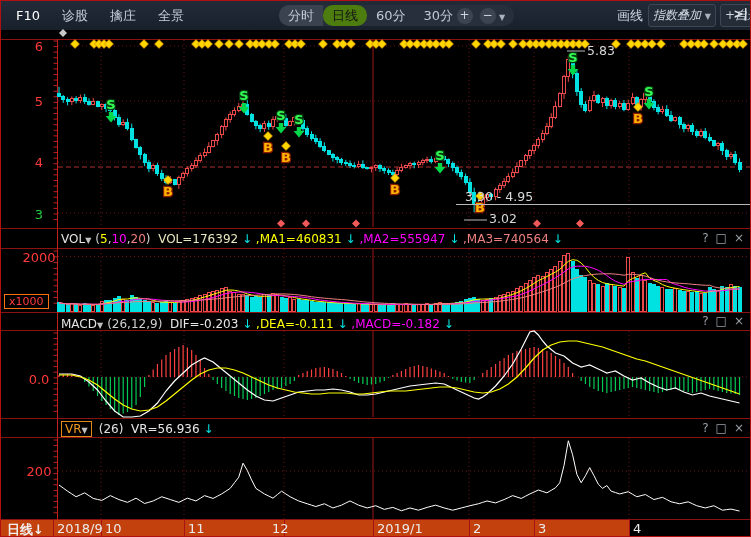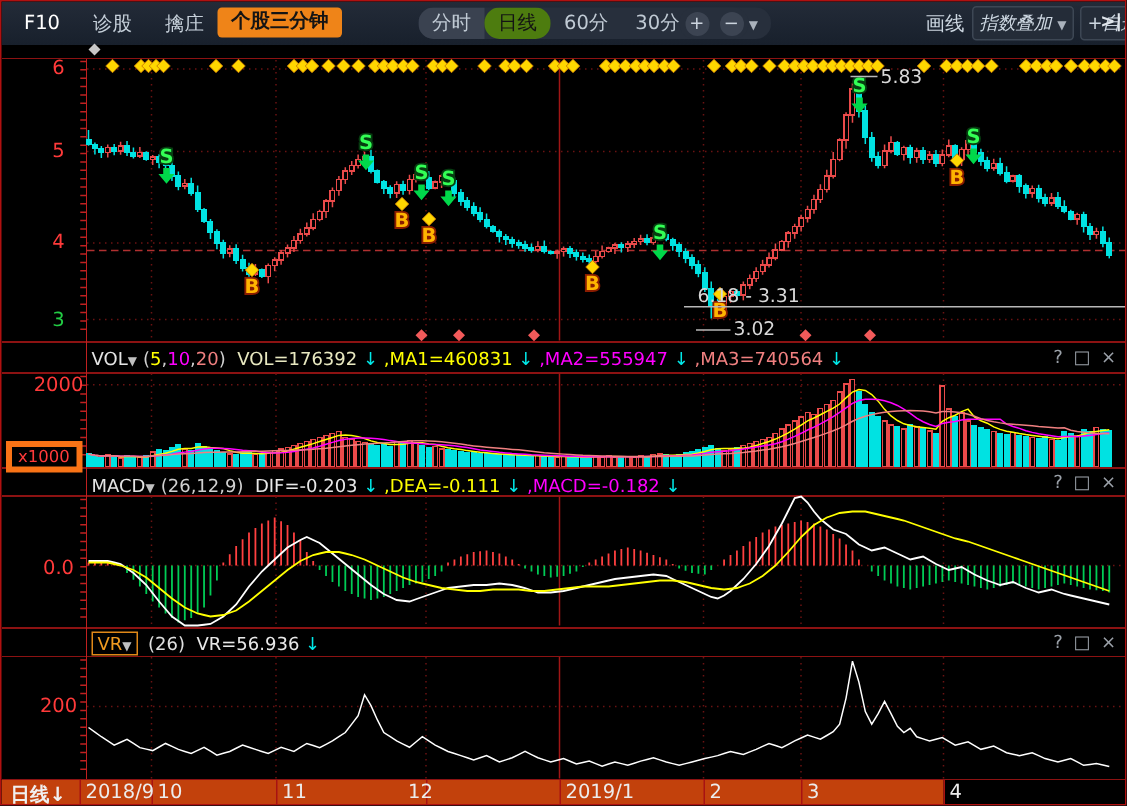--- a/index.html
+++ b/index.html
@@ -38,21 +38,21 @@
                align-items:center;font-size:12px;z-index:2;}
   #vol-header{top:229px;}  #macd-header{top:312px;align-items:flex-end;}  #vr-header{top:419px;}
   .ph-body{margin-left:60px;display:flex;align-items:center;white-space:pre;}
   .ph-title{color:#e4e4e4;margin-right:4px;}
   .ph-title.boxed{border:1px solid #e08818;color:#f09a20;padding:0 3px;margin-right:7px;}
   .ph-title .caret{font-size:8px;color:#c0c0c0;}
   .ph-icons{position:absolute;right:8px;top:1px;display:flex;gap:7px;color:#9aa0a8;font-size:12px;}
   .ph-icons span{cursor:default;}
   
   .axis-label{position:absolute;transform:translate(-50%,-50%);font-size:13px;z-index:2;}
-  #vol-unit{position:absolute;left:3px;top:293px;border:4px solid #f97316;color:#ff3a3a;
+  #vol-unit{position:absolute;left:3px;top:293px;border:1px solid #f97316;color:#ff3a3a;
             font-size:11px;padding:0 4px;z-index:2;}
   
   .anno{position:absolute;color:#d8d8d8;font-size:12.5px;z-index:2;}
   #anno-peak{left:586px;top:42px;}
   #anno-gap{left:464px;top:188px;}
   #anno-low{left:488px;top:210px;}
   
   #datebar{position:absolute;left:0;top:519px;width:628px;height:17px;background:#c2410c;
            border-bottom:1px solid #666;z-index:2;}
   #db-period{position:absolute;left:6px;top:1px;color:#f0f0f0;font-size:13px;font-weight:bold;}
@@ -64,21 +64,20 @@
 
 <div id="app">
 
   <div id="toolbar">
     <div id="tb-menu">
         <span class="tb-item first">F10</span>
         <span class="tb-item">诊股</span>
         <span class="tb-item">擒庄</span>
         <span class="tb-item">全景</span>
       </div>
-    <div id="tb-promo">个股三分钟</div>
     <div id="tb-tabs">
         <span class="tab first">分时</span>
         <span class="tab active">日线</span>
         <span class="tab">60分</span>
         <span class="tab">30分</span>
         <span class="tab">周线<span class="caret">▼</span></span>
       </div>
     <div id="tb-zoom">
       <span class="zoom-btn">+</span>
       <span class="zoom-btn">−</span>
@@ -1006,21 +1005,21 @@
       <div class="axis-label" style="left: 38px; top: 100px; color: rgb(255, 58, 58);">5</div>
       <div class="axis-label" style="left: 38px; top: 161px; color: rgb(255, 58, 58);">4</div>
       <div class="axis-label" style="left: 38px; top: 213px; color: rgb(34, 204, 68);">3</div>
       <div class="axis-label" style="left: 38px; top: 256px; color: rgb(255, 58, 58);">2000</div>
       <div class="axis-label" style="left: 38px; top: 378px; color: rgb(255, 58, 58);">0.0</div>
       <div class="axis-label" style="left: 38px; top: 470px; color: rgb(255, 58, 58);">200</div>
     </div>
   <div id="vol-unit">x1000</div>
 
   <div class="anno" id="anno-peak">5.83</div>
-  <div class="anno" id="anno-gap">6.18 - 3.31</div>
+  <div class="anno" id="anno-gap">3.30 - 4.95</div>
   <div class="anno" id="anno-low">3.02</div>
 
   <div id="datebar">
     <span id="db-period">日线↓</span>
   <span class="db-sep" style="left: 52px;"></span>
       <span class="db-sep" style="left: 100px;"></span>
       <span class="db-sep" style="left: 183px;"></span>
       <span class="db-sep" style="left: 283px;"></span>
       <span class="db-sep" style="left: 372px;"></span>
       <span class="db-sep" style="left: 468px;"></span>

